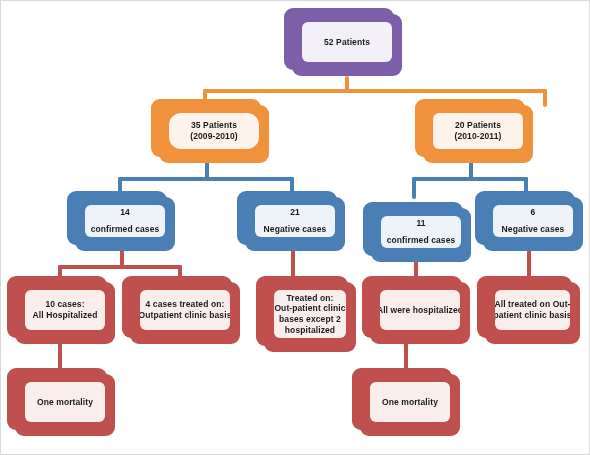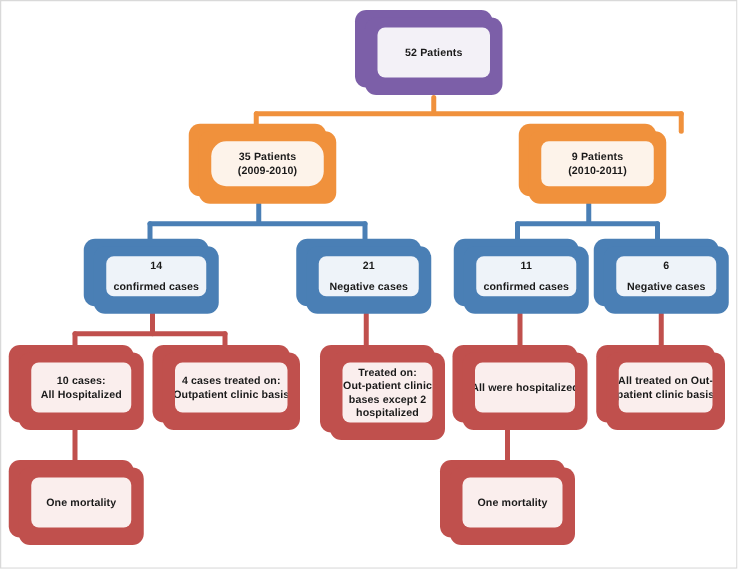--- a/index.html
+++ b/index.html
@@ -115,41 +115,41 @@
       <div class="plate"></div>
       <div class="face" style="left: 10px; top: 8px; width: 90px; height: 36px; border-radius: 12px;">
         <span class="line">35 Patients</span>
         <span class="line">(2009-2010)</span>
       </div>
     </div>
     <div class="node v-orange" style="left: 422px; top: 104px; width: 110px; height: 58px;">
       <div class="plate2" style="left: -8px; top: -6px; width: 110px; height: 58px;"></div>
       <div class="plate"></div>
       <div class="face" style="left: 10px; top: 8px; width: 90px; height: 36px;">
-        <span class="line">9 Patients</span>
+        <span class="line">20 Patients</span>
         <span class="line">(2010-2011)</span>
       </div>
     </div>
     <div class="node v-blue" style="left: 74px; top: 196px; width: 100px; height: 54px;">
       <div class="plate2" style="left: -8px; top: -6px; width: 100px; height: 54px;"></div>
       <div class="plate"></div>
       <div class="face" style="left: 10px; top: 8px; width: 80px; height: 32px;">
         <span class="line">14</span>
         <span class="line">confirmed cases</span>
       </div>
     </div>
     <div class="node v-blue" style="left: 244px; top: 196px; width: 100px; height: 54px;">
       <div class="plate2" style="left: -8px; top: -6px; width: 100px; height: 54px;"></div>
       <div class="plate"></div>
       <div class="face" style="left: 10px; top: 8px; width: 80px; height: 32px;">
         <span class="line">21</span>
         <span class="line">Negative cases</span>
       </div>
     </div>
-    <div class="node v-blue" style="left: 370px; top: 196px; width: 100px; height: 54px;">
+    <div class="node v-blue" style="left: 370px; top: 207px; width: 100px; height: 54px;">
       <div class="plate2" style="left: -8px; top: -6px; width: 100px; height: 54px;"></div>
       <div class="plate"></div>
       <div class="face" style="left: 10px; top: 8px; width: 80px; height: 32px;">
         <span class="line">11</span>
         <span class="line">confirmed cases</span>
       </div>
     </div>
     <div class="node v-blue" style="left: 482px; top: 196px; width: 100px; height: 54px;">
       <div class="plate2" style="left: -8px; top: -6px; width: 100px; height: 54px;"></div>
       <div class="plate"></div>

